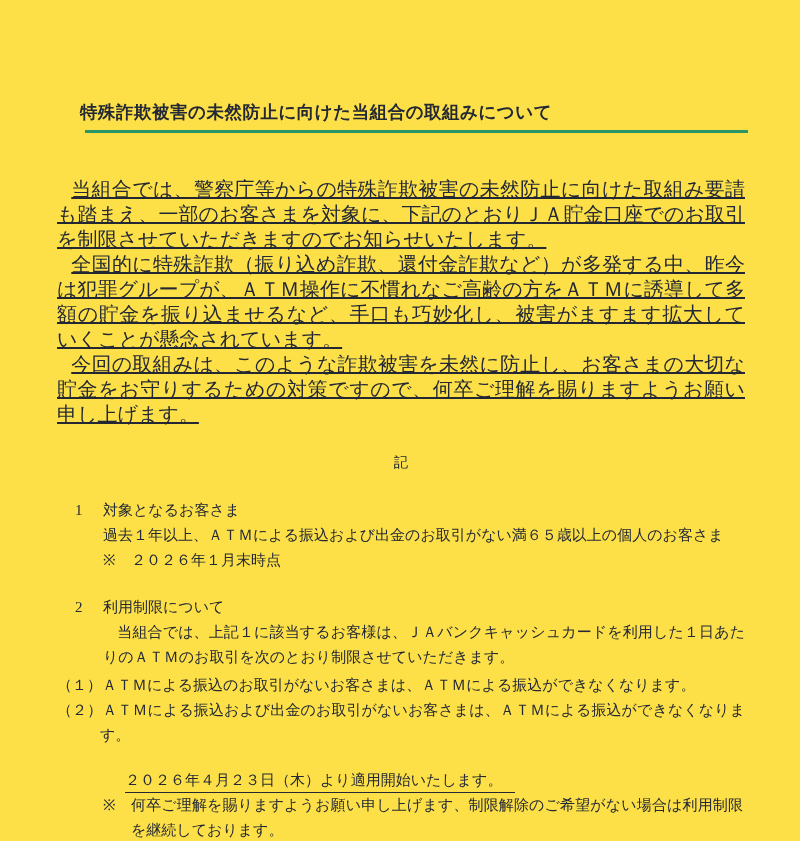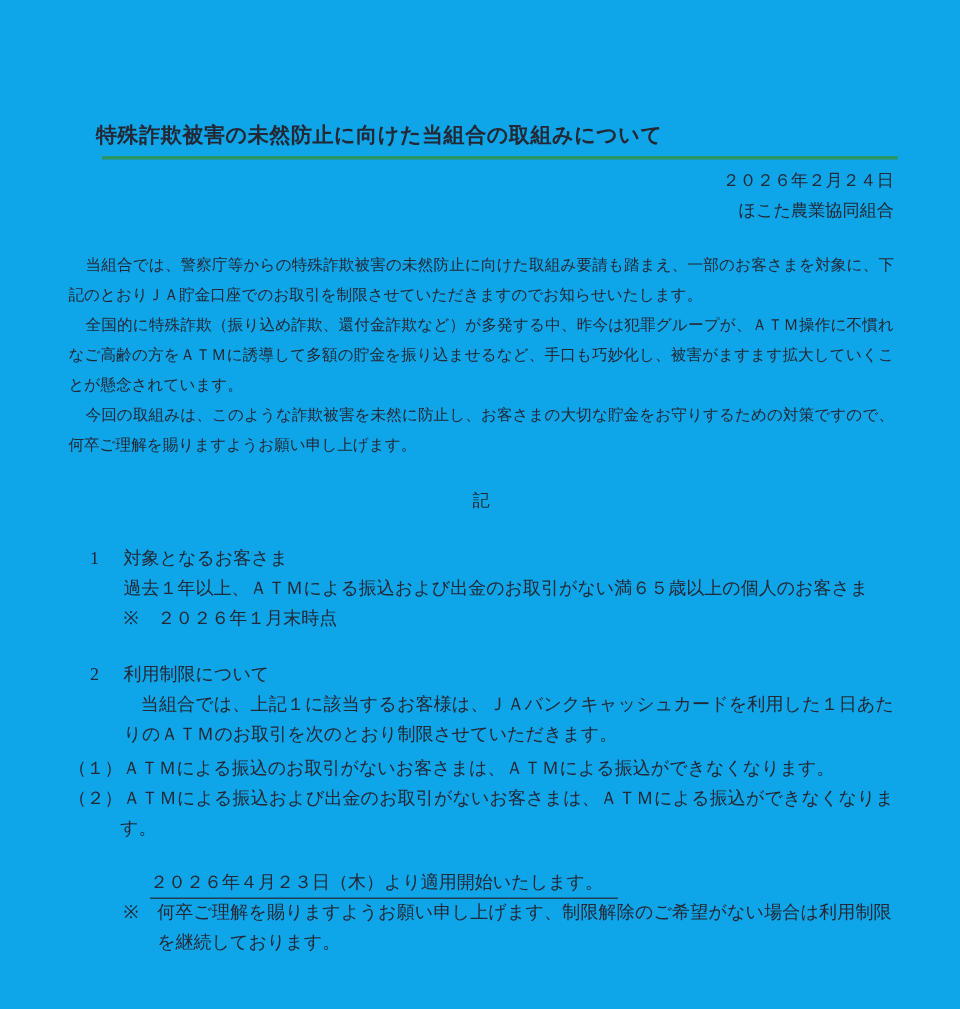--- a/index.html
+++ b/index.html
@@ -12,44 +12,45 @@
     height: 841px;
     overflow: hidden;
     font-family: "Liberation Serif", "DejaVu Serif", serif;
     color: #232834;
   }
   .page {
     box-sizing: border-box;
     width: 800px;
     height: 841px;
     padding: 99px 55px 0 57px;
-    background: #0ea5e9;
+    background: #fde047;
   }
   .doc-title {
     margin: 0 0 0 23px;
     font-size: 17.5px;
     font-weight: bold;
     line-height: 26px;
     letter-spacing: 0.5px;
   }
   .title-rule {
     height: 3px;
     margin: 5px -3px 0 28px;
     background: #2a9566;
   }
   .meta {
     margin-top: 6px;
     text-align: right;
     font-size: 14.3px;
     line-height: 25px;
   }
   .intro {
-    margin-top: 19px;
-    font-size: 13px;
+    margin-top: 44px;
+    font-size: 20px;
     line-height: 25px;
+    text-decoration: underline;
   }
   .intro p {
     margin: 0;
     text-indent: 14.3px;
     text-align: justify;
   }
   .ki {
     margin-top: 23px;
     text-align: center;
     font-size: 14.3px;
@@ -107,24 +108,20 @@
 </style>
 </head>
 <body>
 
 <div class="page">
 
   <h1 class="doc-title">特殊詐欺被害の未然防止に向けた当組合の取組みについて</h1>
 
   <div class="title-rule" style="background: rgb(42, 149, 102);"></div>
 
-  <div class="meta">
-    <div>２０２６年２月２４日</div>
-    <div>ほこた農業協同組合</div>
-  </div>
 
   <div class="intro">
     <p>当組合では、警察庁等からの特殊詐欺被害の未然防止に向けた取組み要請も踏まえ、一部のお客さまを対象に、下記のとおりＪＡ貯金口座でのお取引を制限させていただきますのでお知らせいたします。</p>
     <p>全国的に特殊詐欺（振り込め詐欺、還付金詐欺など）が多発する中、昨今は犯罪グループが、ＡＴＭ操作に不慣れなご高齢の方をＡＴＭに誘導して多額の貯金を振り込ませるなど、手口も巧妙化し、被害がますます拡大していくことが懸念されています。</p>
     <p>今回の取組みは、このような詐欺被害を未然に防止し、お客さまの大切な貯金をお守りするための対策ですので、何卒ご理解を賜りますようお願い申し上げます。</p>
   </div>
 
   <div class="ki">記</div>
 
   <div class="section sec1">

